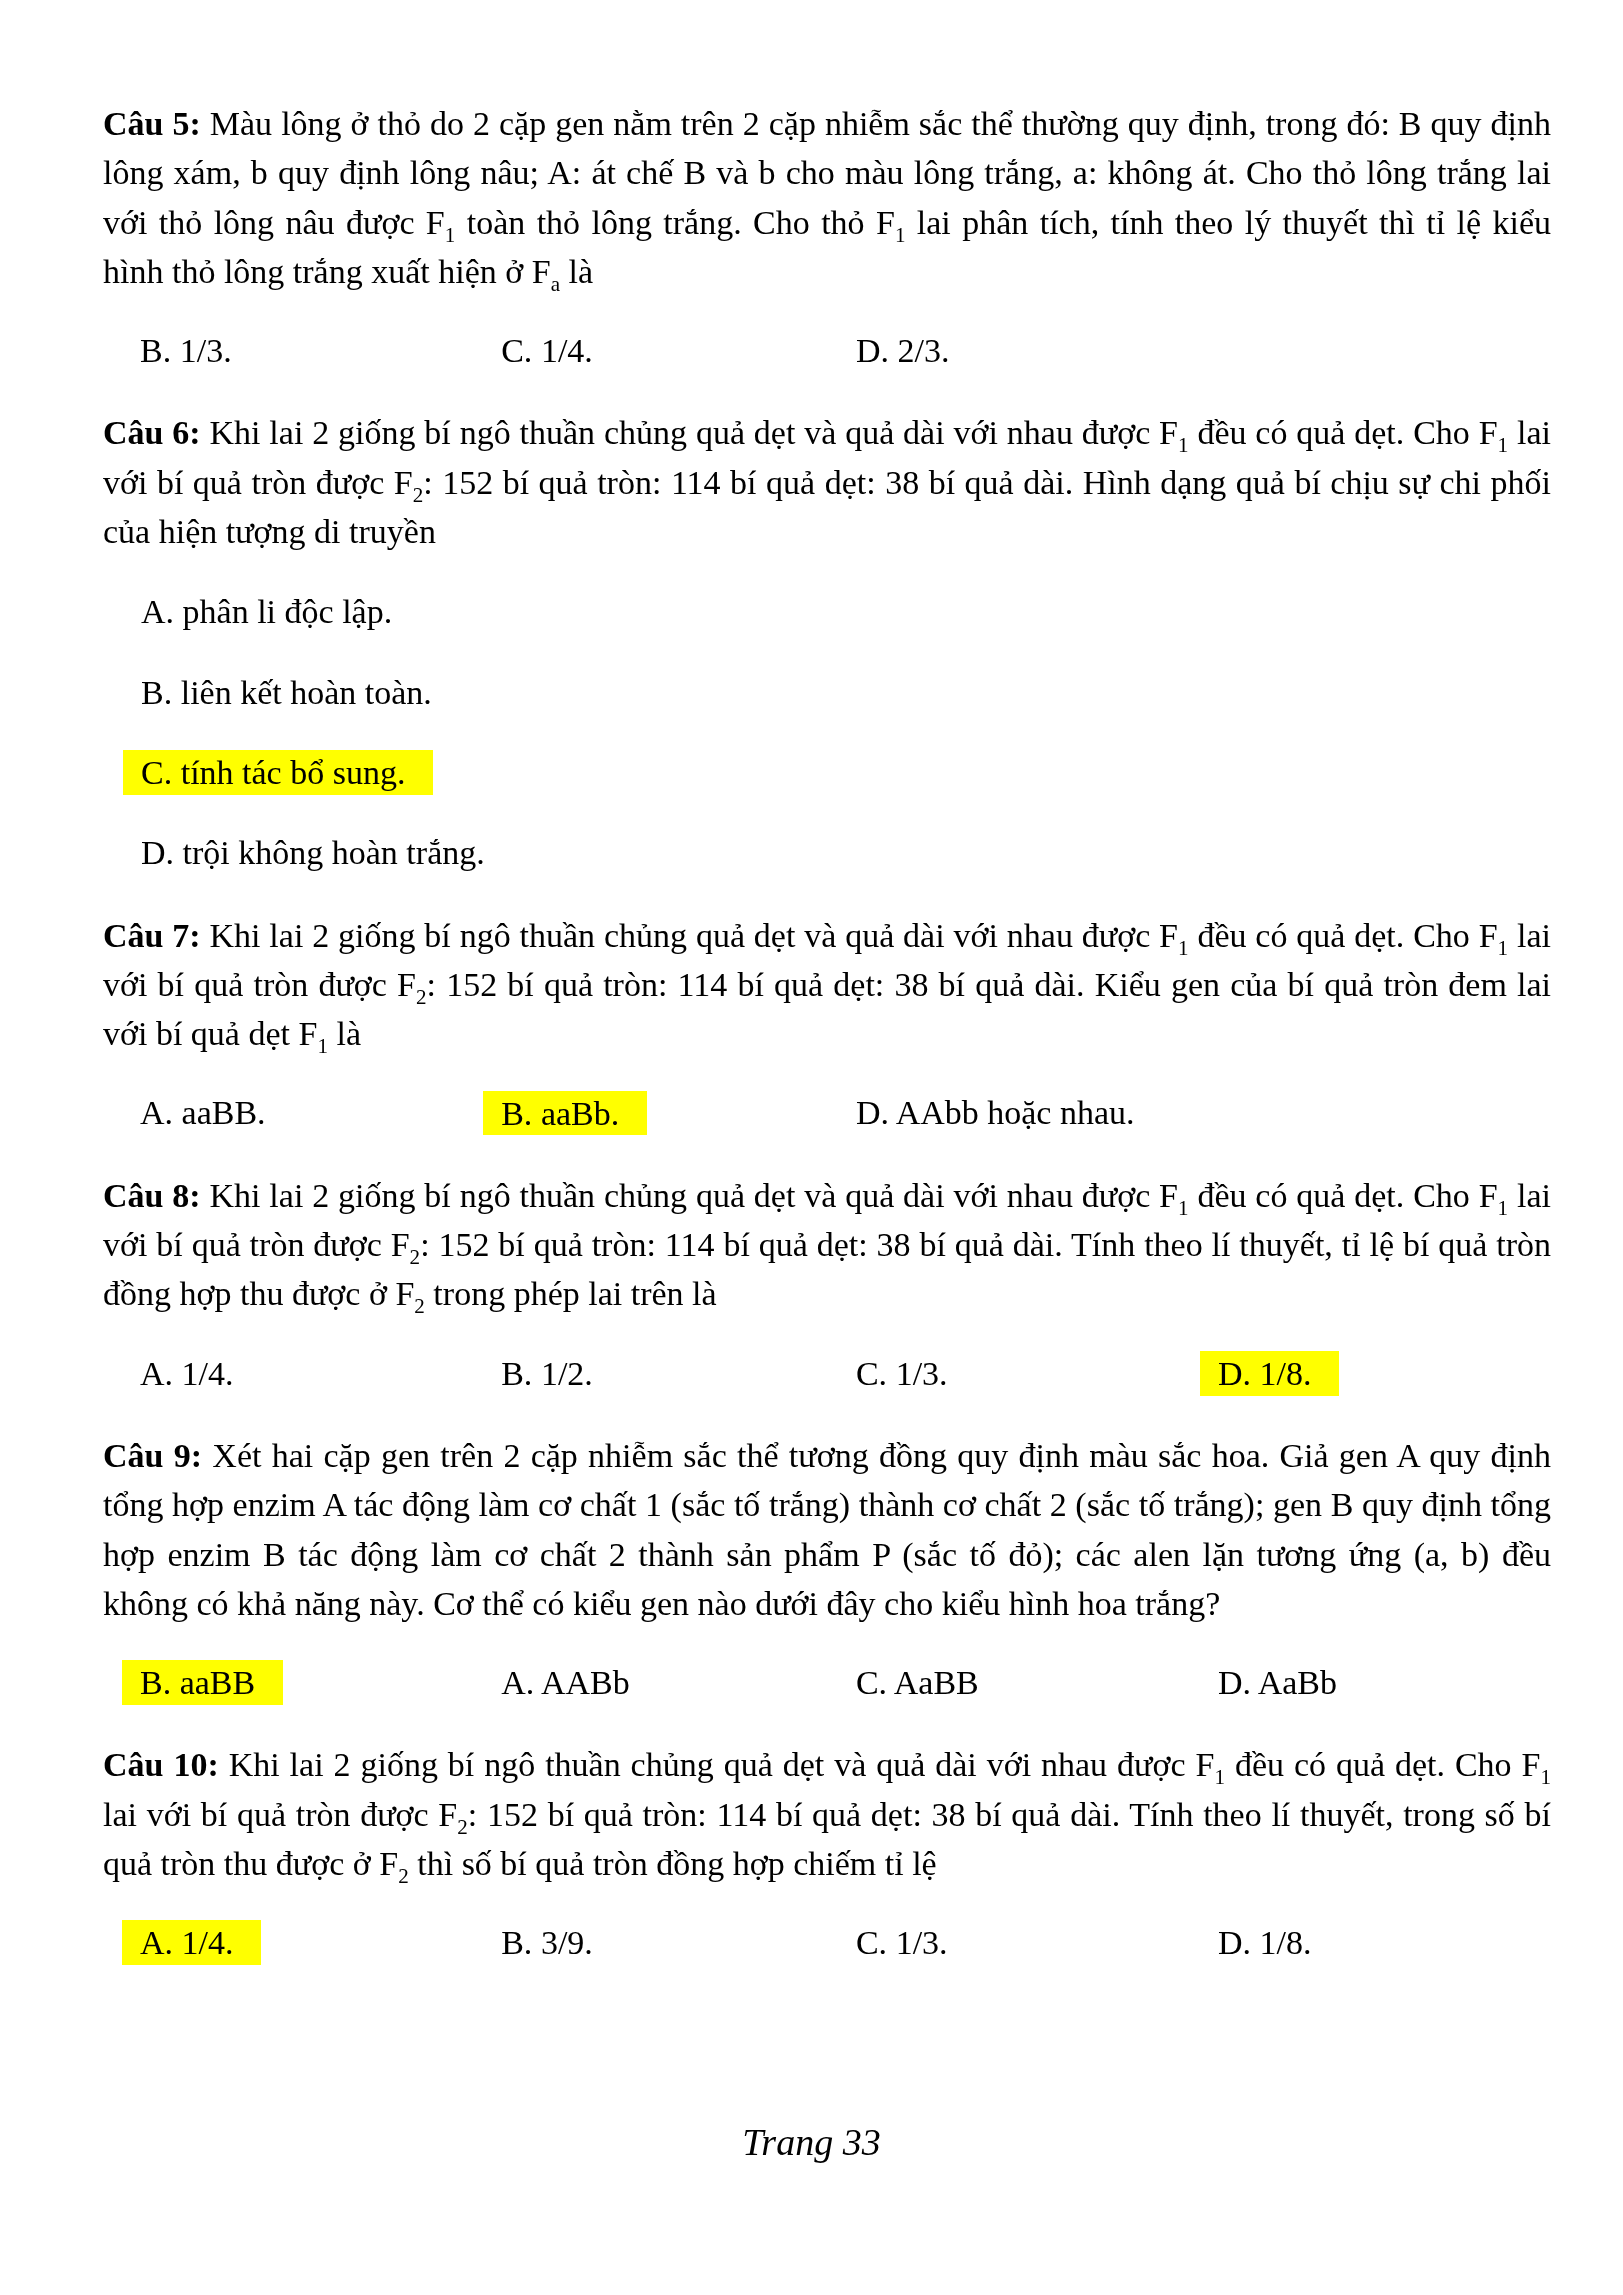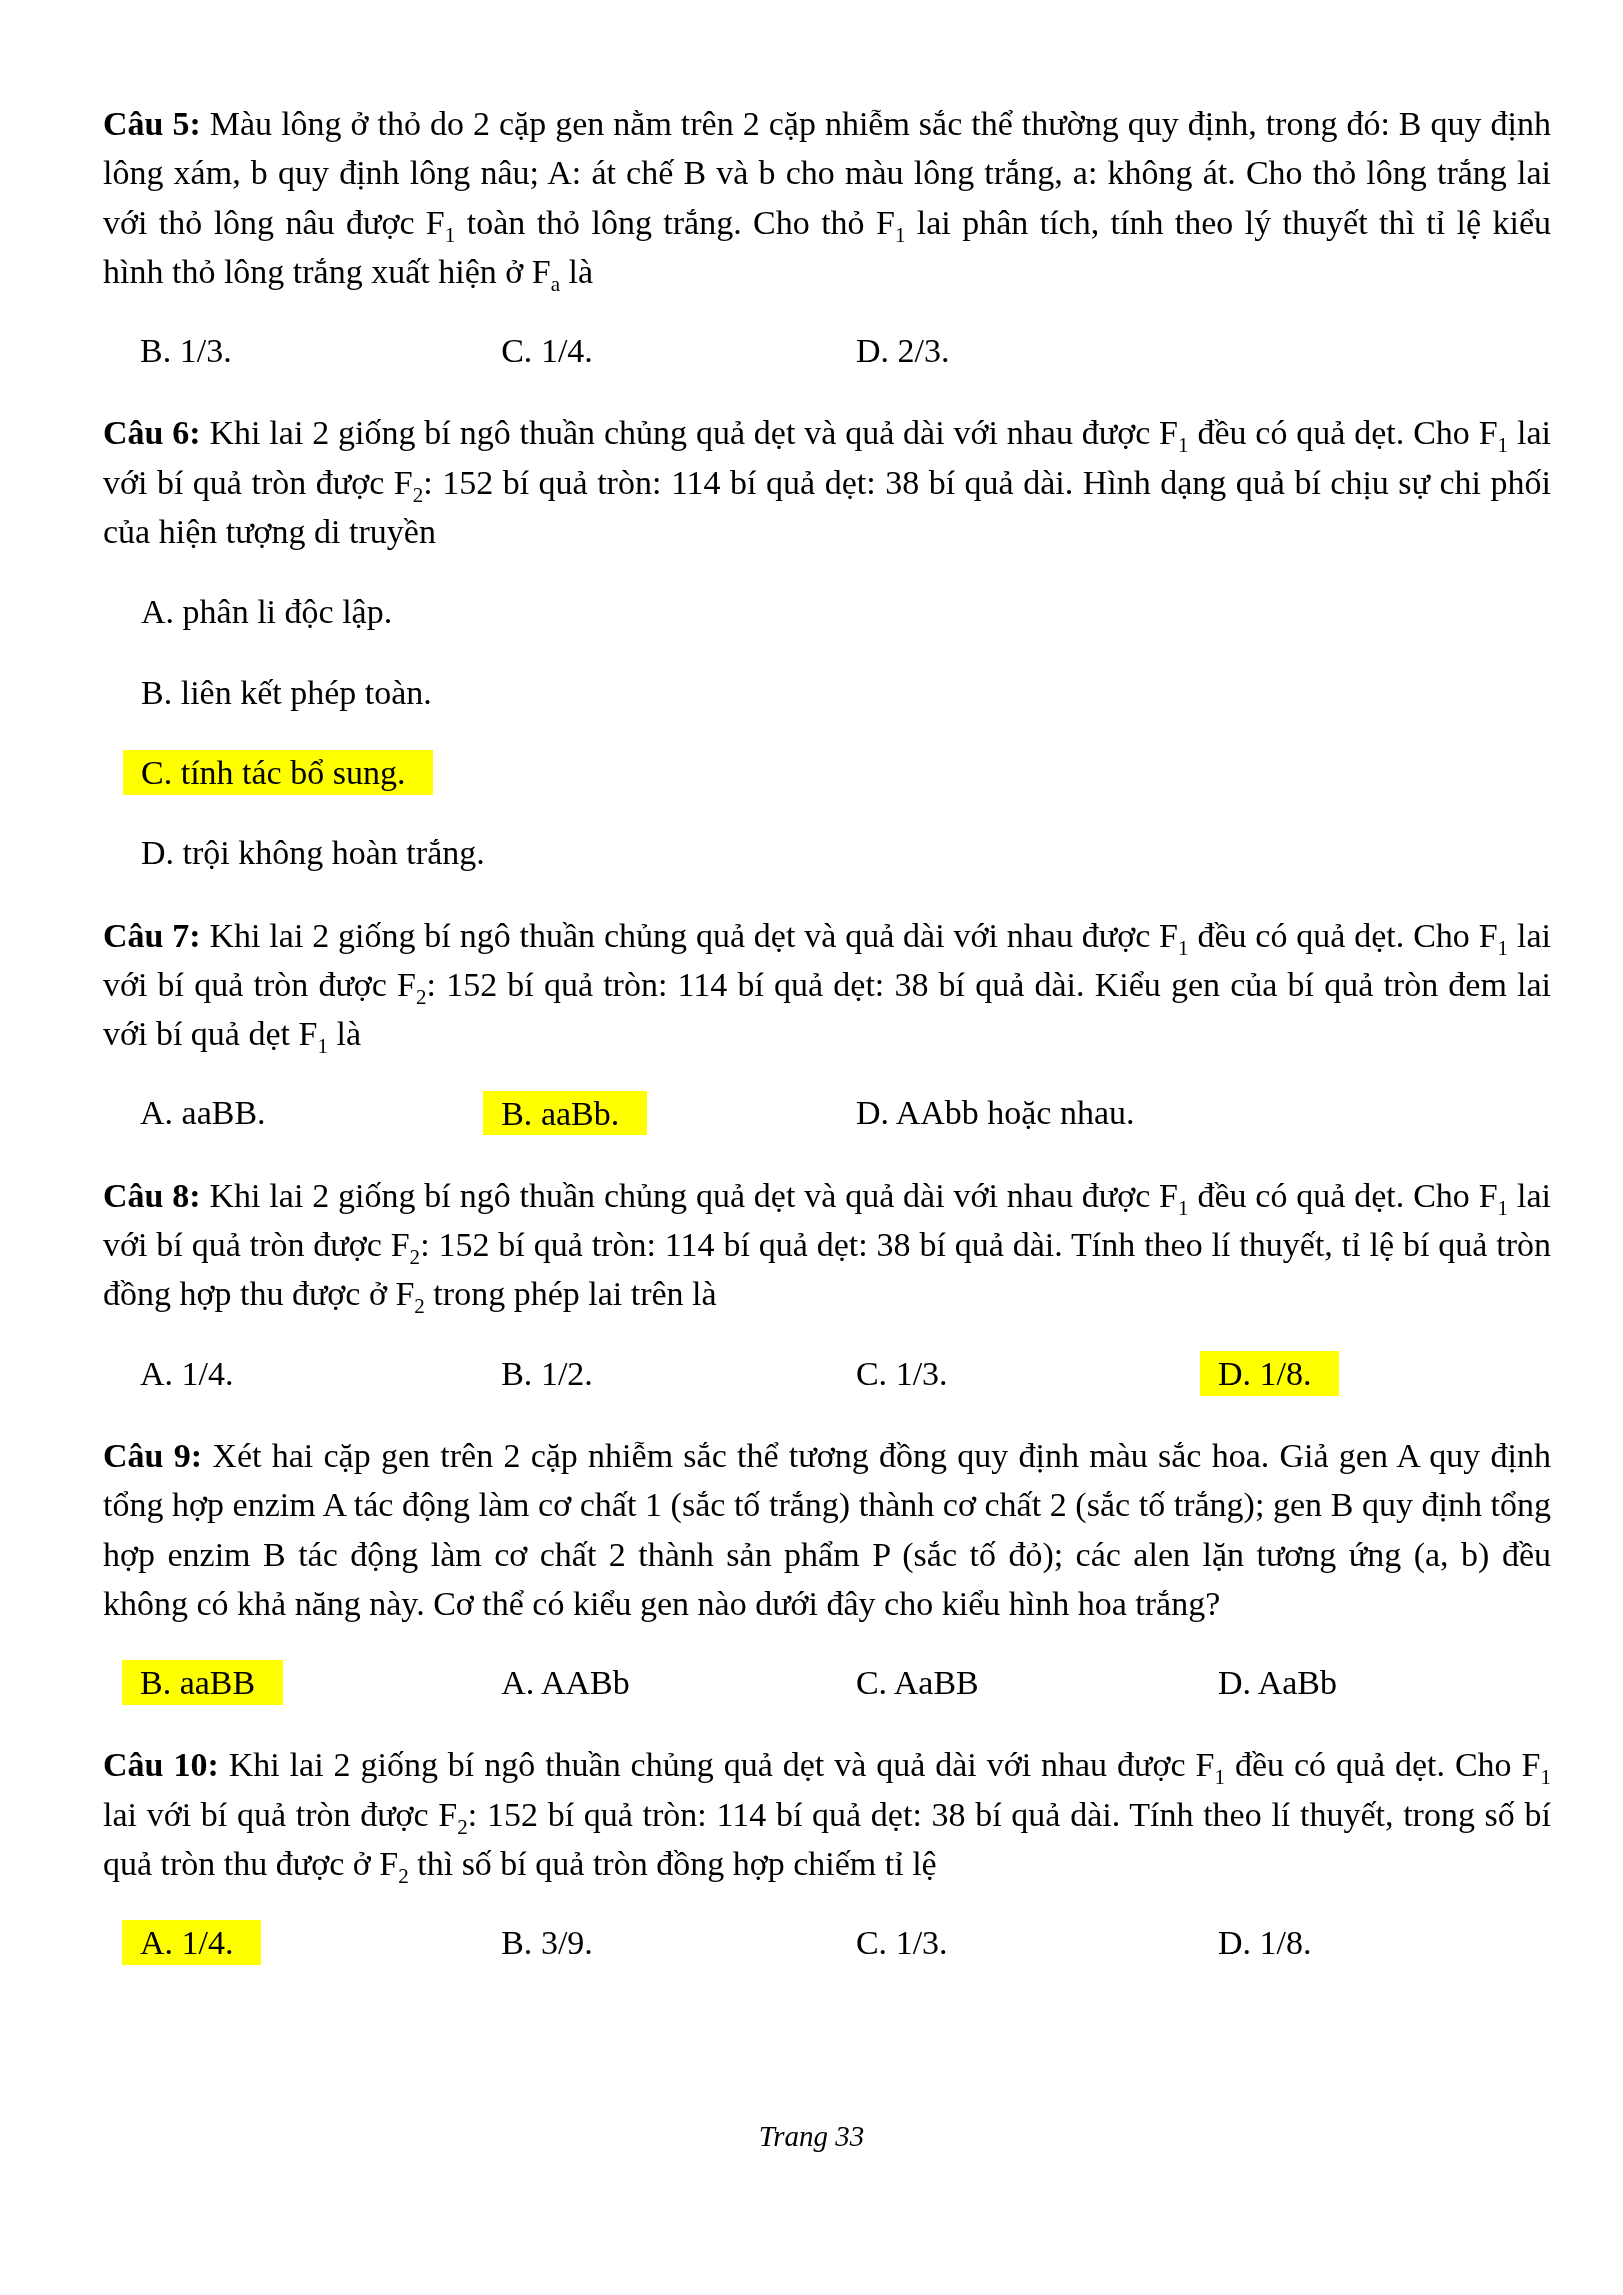--- a/index.html
+++ b/index.html
@@ -33,42 +33,42 @@
     background:#ffff00;
     padding:3.9px 27.5px 3.9px 18.3px;
     margin-left:-18.3px;
   }
   .footer {
     position:absolute;
     left:0; right:0;
     top:2115px;
     text-align:center;
     font-style:italic;
-    font-size:29px;
+    font-size:38px;
   }
 </style>
 </head>
 <body>
 
 <div class="page">
   <div class="content">
 
     <div class="q">
       <p class="q-body"><span class="q-label">Câu 5:</span><span> Màu lông ở thỏ do 2 cặp gen nằm trên 2 cặp nhiễm sắc thể thường quy định, trong đó: B quy định lông xám, b quy định lông nâu; A: át chế B và b cho màu lông trắng, a: không át. Cho thỏ lông trắng lai với thỏ lông nâu được F</span><sub>1</sub><span> toàn thỏ lông trắng. Cho thỏ F</span><sub>1</sub><span> lai phân tích, tính theo lý thuyết thì tỉ lệ kiểu hình thỏ lông trắng xuất hiện ở F</span><sub>a</sub><span> là</span></p>
       <div class="opts-row">
         <div class="cell"><span class="opt"><span>B.</span> <span>1/3.</span></span></div>
         <div class="cell"><span class="opt"><span>C.</span> <span>1/4.</span></span></div>
         <div class="cell"><span class="opt"><span>D.</span> <span>2/3.</span></span></div>
       </div>
     </div>
 
     <div class="q">
       <p class="q-body"><span class="q-label">Câu 6:</span><span> Khi lai 2 giống bí ngô thuần chủng quả dẹt và quả dài với nhau được F</span><sub>1</sub><span> đều có quả dẹt. Cho F</span><sub>1</sub><span> lai với bí quả tròn được F</span><sub>2</sub><span>: 152 bí quả tròn: 114 bí quả dẹt: 38 bí quả dài. Hình dạng quả bí chịu sự chi phối của hiện tượng di truyền</span></p>
       <div class="opt-stack"><span class="opt"><span>A.</span> <span>phân li độc lập.</span></span></div>
-      <div class="opt-stack"><span class="opt"><span>B.</span> <span>liên kết phép toàn.</span></span></div>
+      <div class="opt-stack"><span class="opt"><span>B.</span> <span>liên kết hoàn toàn.</span></span></div>
       <div class="opt-stack"><span class="opt hl"><span>C.</span> <span>tính tác bổ sung.</span></span></div>
       <div class="opt-stack"><span class="opt"><span>D.</span> <span>trội không hoàn trắng.</span></span></div>
     </div>
 
     <div class="q">
       <p class="q-body"><span class="q-label">Câu 7:</span><span> Khi lai 2 giống bí ngô thuần chủng quả dẹt và quả dài với nhau được F</span><sub>1</sub><span> đều có quả dẹt. Cho F</span><sub>1</sub><span> lai với bí quả tròn được F</span><sub>2</sub><span>: 152 bí quả tròn: 114 bí quả dẹt: 38 bí quả dài. Kiểu gen của bí quả tròn đem lai với bí quả dẹt F</span><sub>1</sub><span> là</span></p>
       <div class="opts-row">
         <div class="cell"><span class="opt"><span>A.</span> <span>aaBB.</span></span></div>
         <div class="cell"><span class="opt hl"><span>B.</span> <span>aaBb.</span></span></div>
         <div class="cell"><span class="opt"><span>D.</span> <span>AAbb hoặc nhau.</span></span></div>

